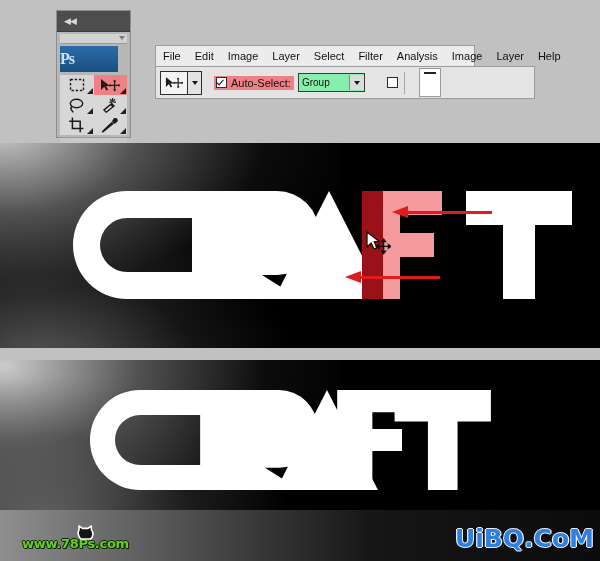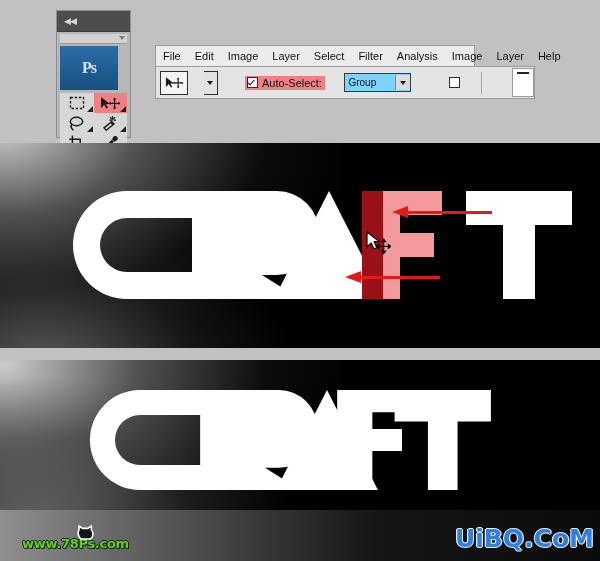--- a/index.html
+++ b/index.html
@@ -11,41 +11,41 @@
     position:relative;
   }
   .app-area{position:absolute;left:0;top:0;width:600px;height:143px;background:#c1c1c1;}
 
   
   .toolpanel{position:absolute;left:56px;top:10px;width:75px;height:128px;background:#b7b7b7;border:1px solid #8d8d8d;box-sizing:border-box;}
   .toolpanel-header{height:20px;background:#4d4d4d;border-bottom:1px solid #3a3a3a;display:flex;align-items:center;padding-left:7px;}
   .collapse-icon{color:#d8d8d8;font-size:9px;letter-spacing:-1px;line-height:1;font-family:"DejaVu Sans",sans-serif;}
   .toolpanel-tab{height:9px;background:#d2d2d2;border-bottom:1px solid #9a9a9a;margin:2px 3px 0 3px;position:relative;}
   .toolpanel-tab:after{content:"";position:absolute;right:2px;top:2px;width:0;height:0;border-left:3px solid transparent;border-right:3px solid transparent;border-top:4px solid #7a7a7a;}
-  .ps-logo{margin:2px 12px 0 3px;height:44px;background:linear-gradient(180deg,#2b6ca8 0%,#17507f 100%);display:flex;align-items:center;justify-content:center;}
+  .ps-logo{margin:2px 12px 0 3px;height:26px;background:linear-gradient(180deg,#2b6ca8 0%,#17507f 100%);display:flex;align-items:center;}
   .ps-logo span{color:#cfe3f5;font-weight:bold;font-size:16px;font-family:"Liberation Serif",serif;letter-spacing:-1px;}
   .tools-grid{margin:3px 3px 0 3px;background:#d7d7d7;display:grid;grid-template-columns:1fr 1fr;}
   .tool-cell{height:20px;display:flex;align-items:center;justify-content:center;position:relative;}
   .tool-cell.active{background:#ef8186;}
   .tool-cell svg{display:block;}
   .tool-cell:after{content:"";position:absolute;right:1px;bottom:1px;width:0;height:0;border-left:3px solid transparent;border-top:3px solid transparent;border-right:3px solid #222;border-bottom:3px solid #222;}
   .tool-foot{margin:2px 3px 0 3px;height:10px;border-top:1px solid #9a9a9a;background:#c9c9c9;}
 
   
   .menubar{position:absolute;left:155px;top:45px;width:320px;height:21px;background:#ececec;border:1px solid #9c9c9c;border-bottom:none;box-sizing:border-box;display:flex;align-items:center;}
   .menu-item{font-size:11px;color:#111;padding:0 7px;white-space:nowrap;line-height:19px;}
-  .optionsbar{position:absolute;left:155px;top:66px;width:380px;height:33px;background:#e4e4e4;border:1px solid #9c9c9c;box-sizing:border-box;display:flex;align-items:center;padding-left:4px;justify-content:space-between;}
+  .optionsbar{position:absolute;left:155px;top:66px;width:380px;height:33px;background:#e4e4e4;border:1px solid #9c9c9c;box-sizing:border-box;display:flex;align-items:center;padding-left:4px;}
   .move-tool-box{width:26px;height:22px;border:1px solid #2e2e2e;background:#f4f4f4;display:flex;align-items:center;justify-content:center;}
   .move-tool-drop{width:13px;height:22px;border:1px solid #2e2e2e;border-left:none;background:#e2e2e2;display:flex;align-items:center;justify-content:center;}
   .caret-dn{width:0;height:0;border-left:3px solid transparent;border-right:3px solid transparent;border-top:4px solid #1a1a1a;}
   .autoselect-wrap{display:flex;align-items:center;background:#ef8186;margin-left:12px;padding:1px 3px 1px 2px;}
   .cbox{width:9px;height:9px;border:1px solid #2b2b2b;background:#fff;display:inline-block;position:relative;}
   .cbox.checked:after{content:"";position:absolute;left:1px;top:0px;width:3px;height:6px;border:solid #111;border-width:0 1.6px 1.6px 0;transform:rotate(42deg);}
   .os-label{font-size:11px;color:#111;margin-left:4px;white-space:nowrap;}
-  .combo{margin-left:4px;width:65px;height:17px;border:1px solid #3a3a3a;background:#7dd3fc;display:flex;align-items:center;justify-content:space-between;}
+  .combo{margin-left:4px;width:65px;height:17px;border:1px solid #3a3a3a;background:#86efac;display:flex;align-items:center;justify-content:space-between;}
   .combo .val{font-size:10px;color:#111;padding-left:3px;}
   .combo .btn{width:14px;height:15px;background:#dcdcdc;border-left:1px solid #888;display:flex;align-items:center;justify-content:center;}
   .stc-wrap{display:flex;align-items:center;margin-left:22px;}
   .align-box{margin-left:14px;width:20px;height:24px;border:1px solid #9a9a9a;background:#fff;display:flex;align-items:flex-start;justify-content:center;padding-top:3px;}
   .align-bar{width:12px;height:2px;background:#222;}
   .sep-v{width:1px;height:22px;background:#a6a6a6;margin-left:6px;}
 
   
   .panel{position:absolute;left:0;width:600px;overflow:hidden;background:#000;}
   .panel .glow{position:absolute;left:-140px;top:-130px;width:480px;height:330px;

